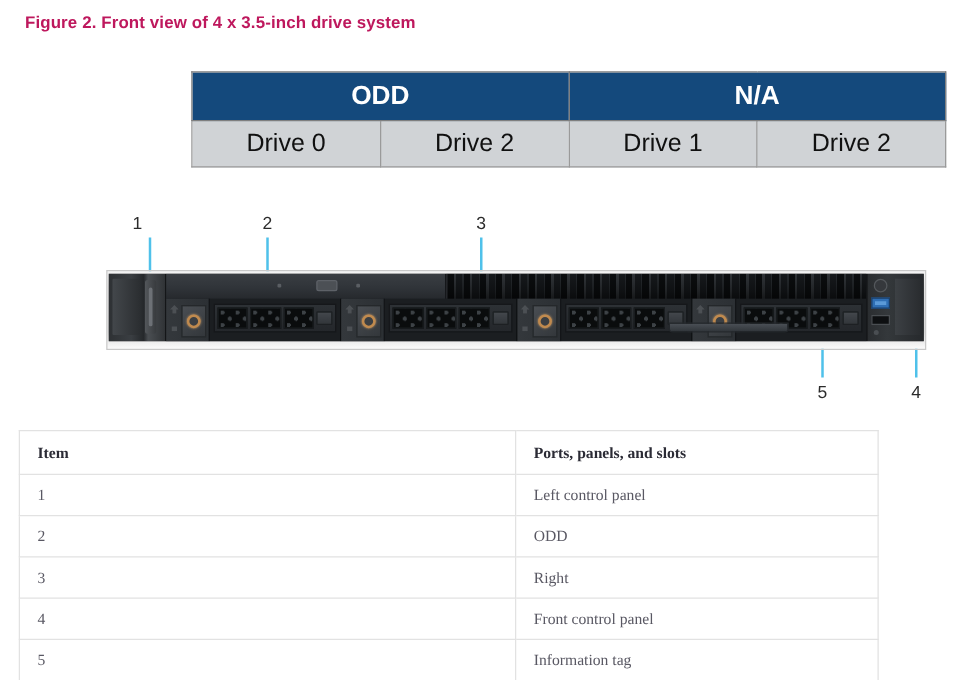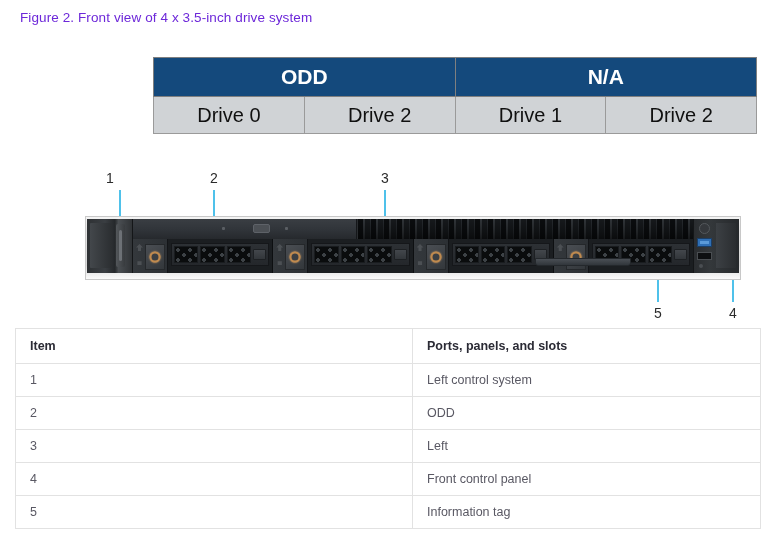--- a/index.html
+++ b/index.html
@@ -16,22 +16,22 @@
     -webkit-font-smoothing: antialiased;
     overflow: hidden;
   }
 
   
   .figure-caption {
     position: absolute;
     left: 20px;
     top: 10px;
     font-size: 13.5px;
-    font-weight: normal;
-    color: #6d28d9;
+    font-weight: bold;
+    color: #be185d;
     letter-spacing: 0.1px;
     white-space: nowrap;
     text-align: center;
   }
 
   
   .drive-map {
     position: absolute;
     left: 153px;
     top: 57px;
@@ -393,24 +393,25 @@
     background: linear-gradient(#4a4f55, #31363b);
     border: 1px solid #24282c;
     border-radius: 0 0 3px 3px;
     box-sizing: border-box;
   }
 
   
   .legend {
     position: absolute;
     left: 15px;
-    top: 328px;
-    width: 746px;
+    top: 344px;
+    width: 688px;
     border-collapse: collapse;
     table-layout: fixed;
+    font-family: Liberation Serif, serif;
   }
   .legend th, .legend td {
     border: 1px solid #e2e2e2;
     text-align: left;
     padding: 0 14px;
     height: 32px;
     font-size: 12.5px;
     font-weight: normal;
     color: #595863;
     vertical-align: middle;
@@ -570,29 +571,29 @@
 <table class="legend">
   <thead>
     <tr>
       <th style="width:368px;">Item</th>
       <th>Ports, panels, and slots</th>
     </tr>
   </thead>
   <tbody>
     <tr>
       <td>1</td>
-      <td>Left control system</td>
+      <td>Left control panel</td>
     </tr>
     <tr>
       <td>2</td>
       <td>ODD</td>
     </tr>
     <tr>
       <td>3</td>
-      <td>Left</td>
+      <td>Right</td>
     </tr>
     <tr>
       <td>4</td>
       <td>Front control panel</td>
     </tr>
     <tr>
       <td>5</td>
       <td>Information tag</td>
     </tr>
   </tbody>

